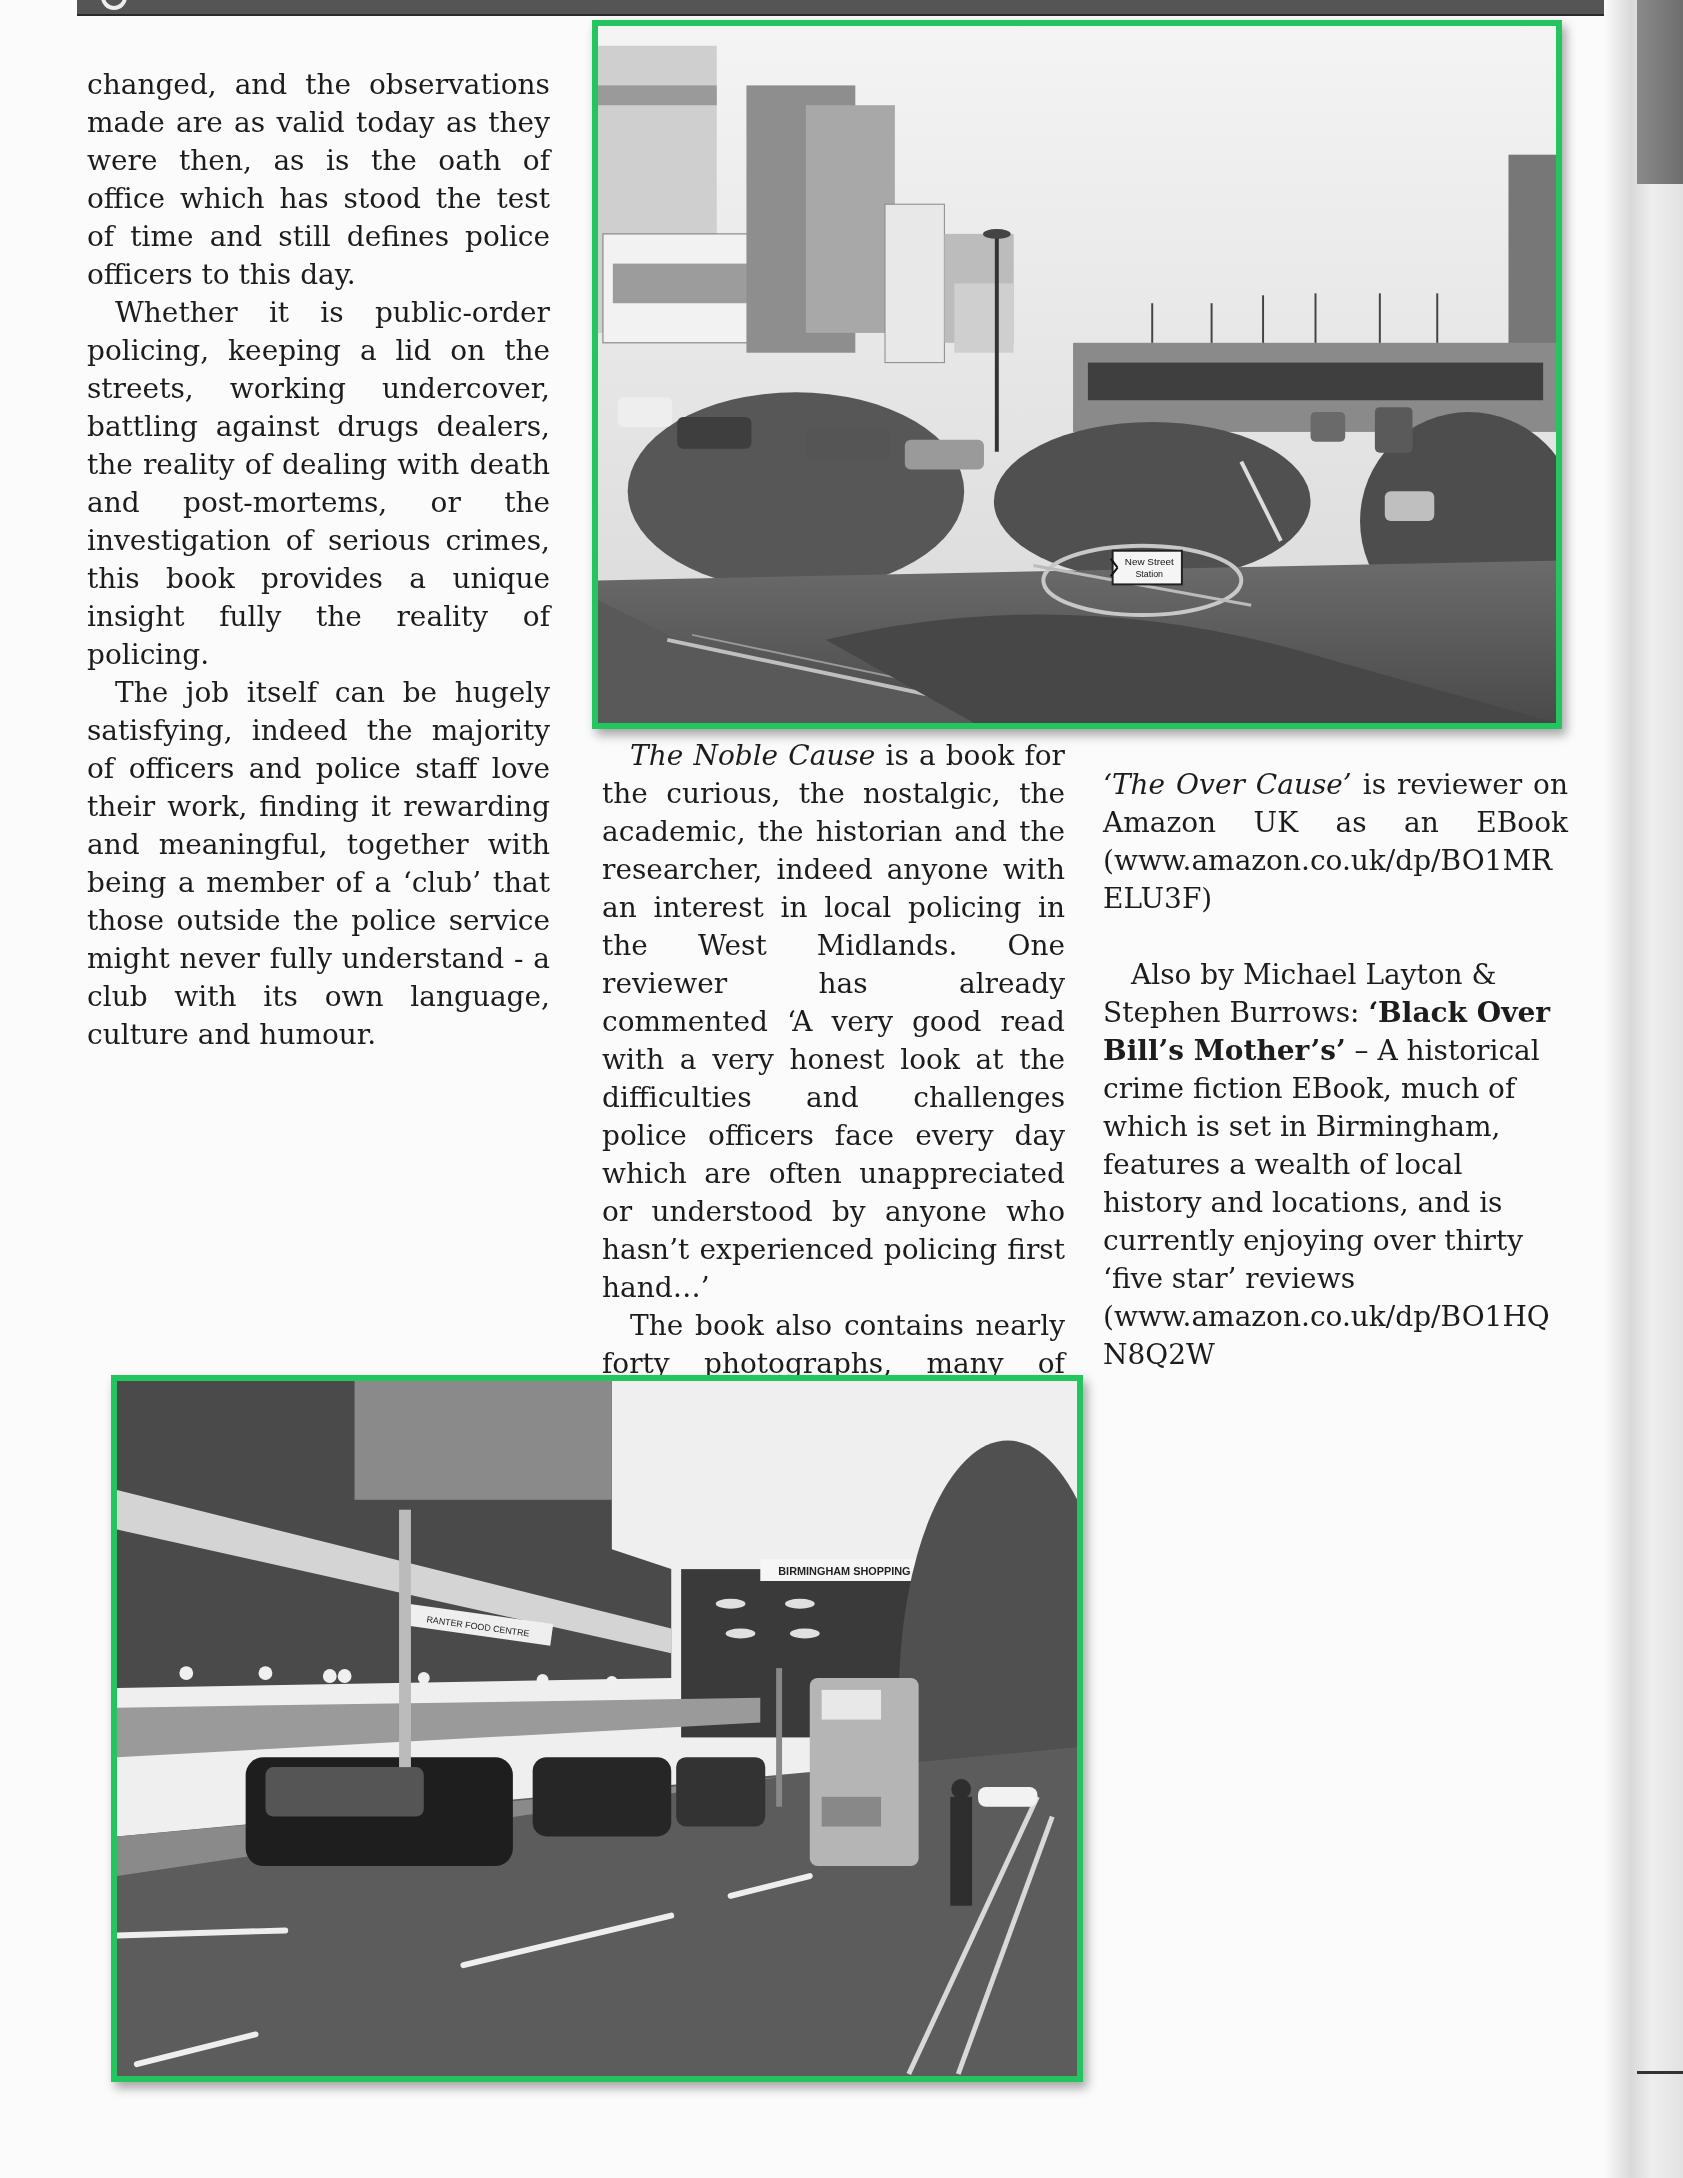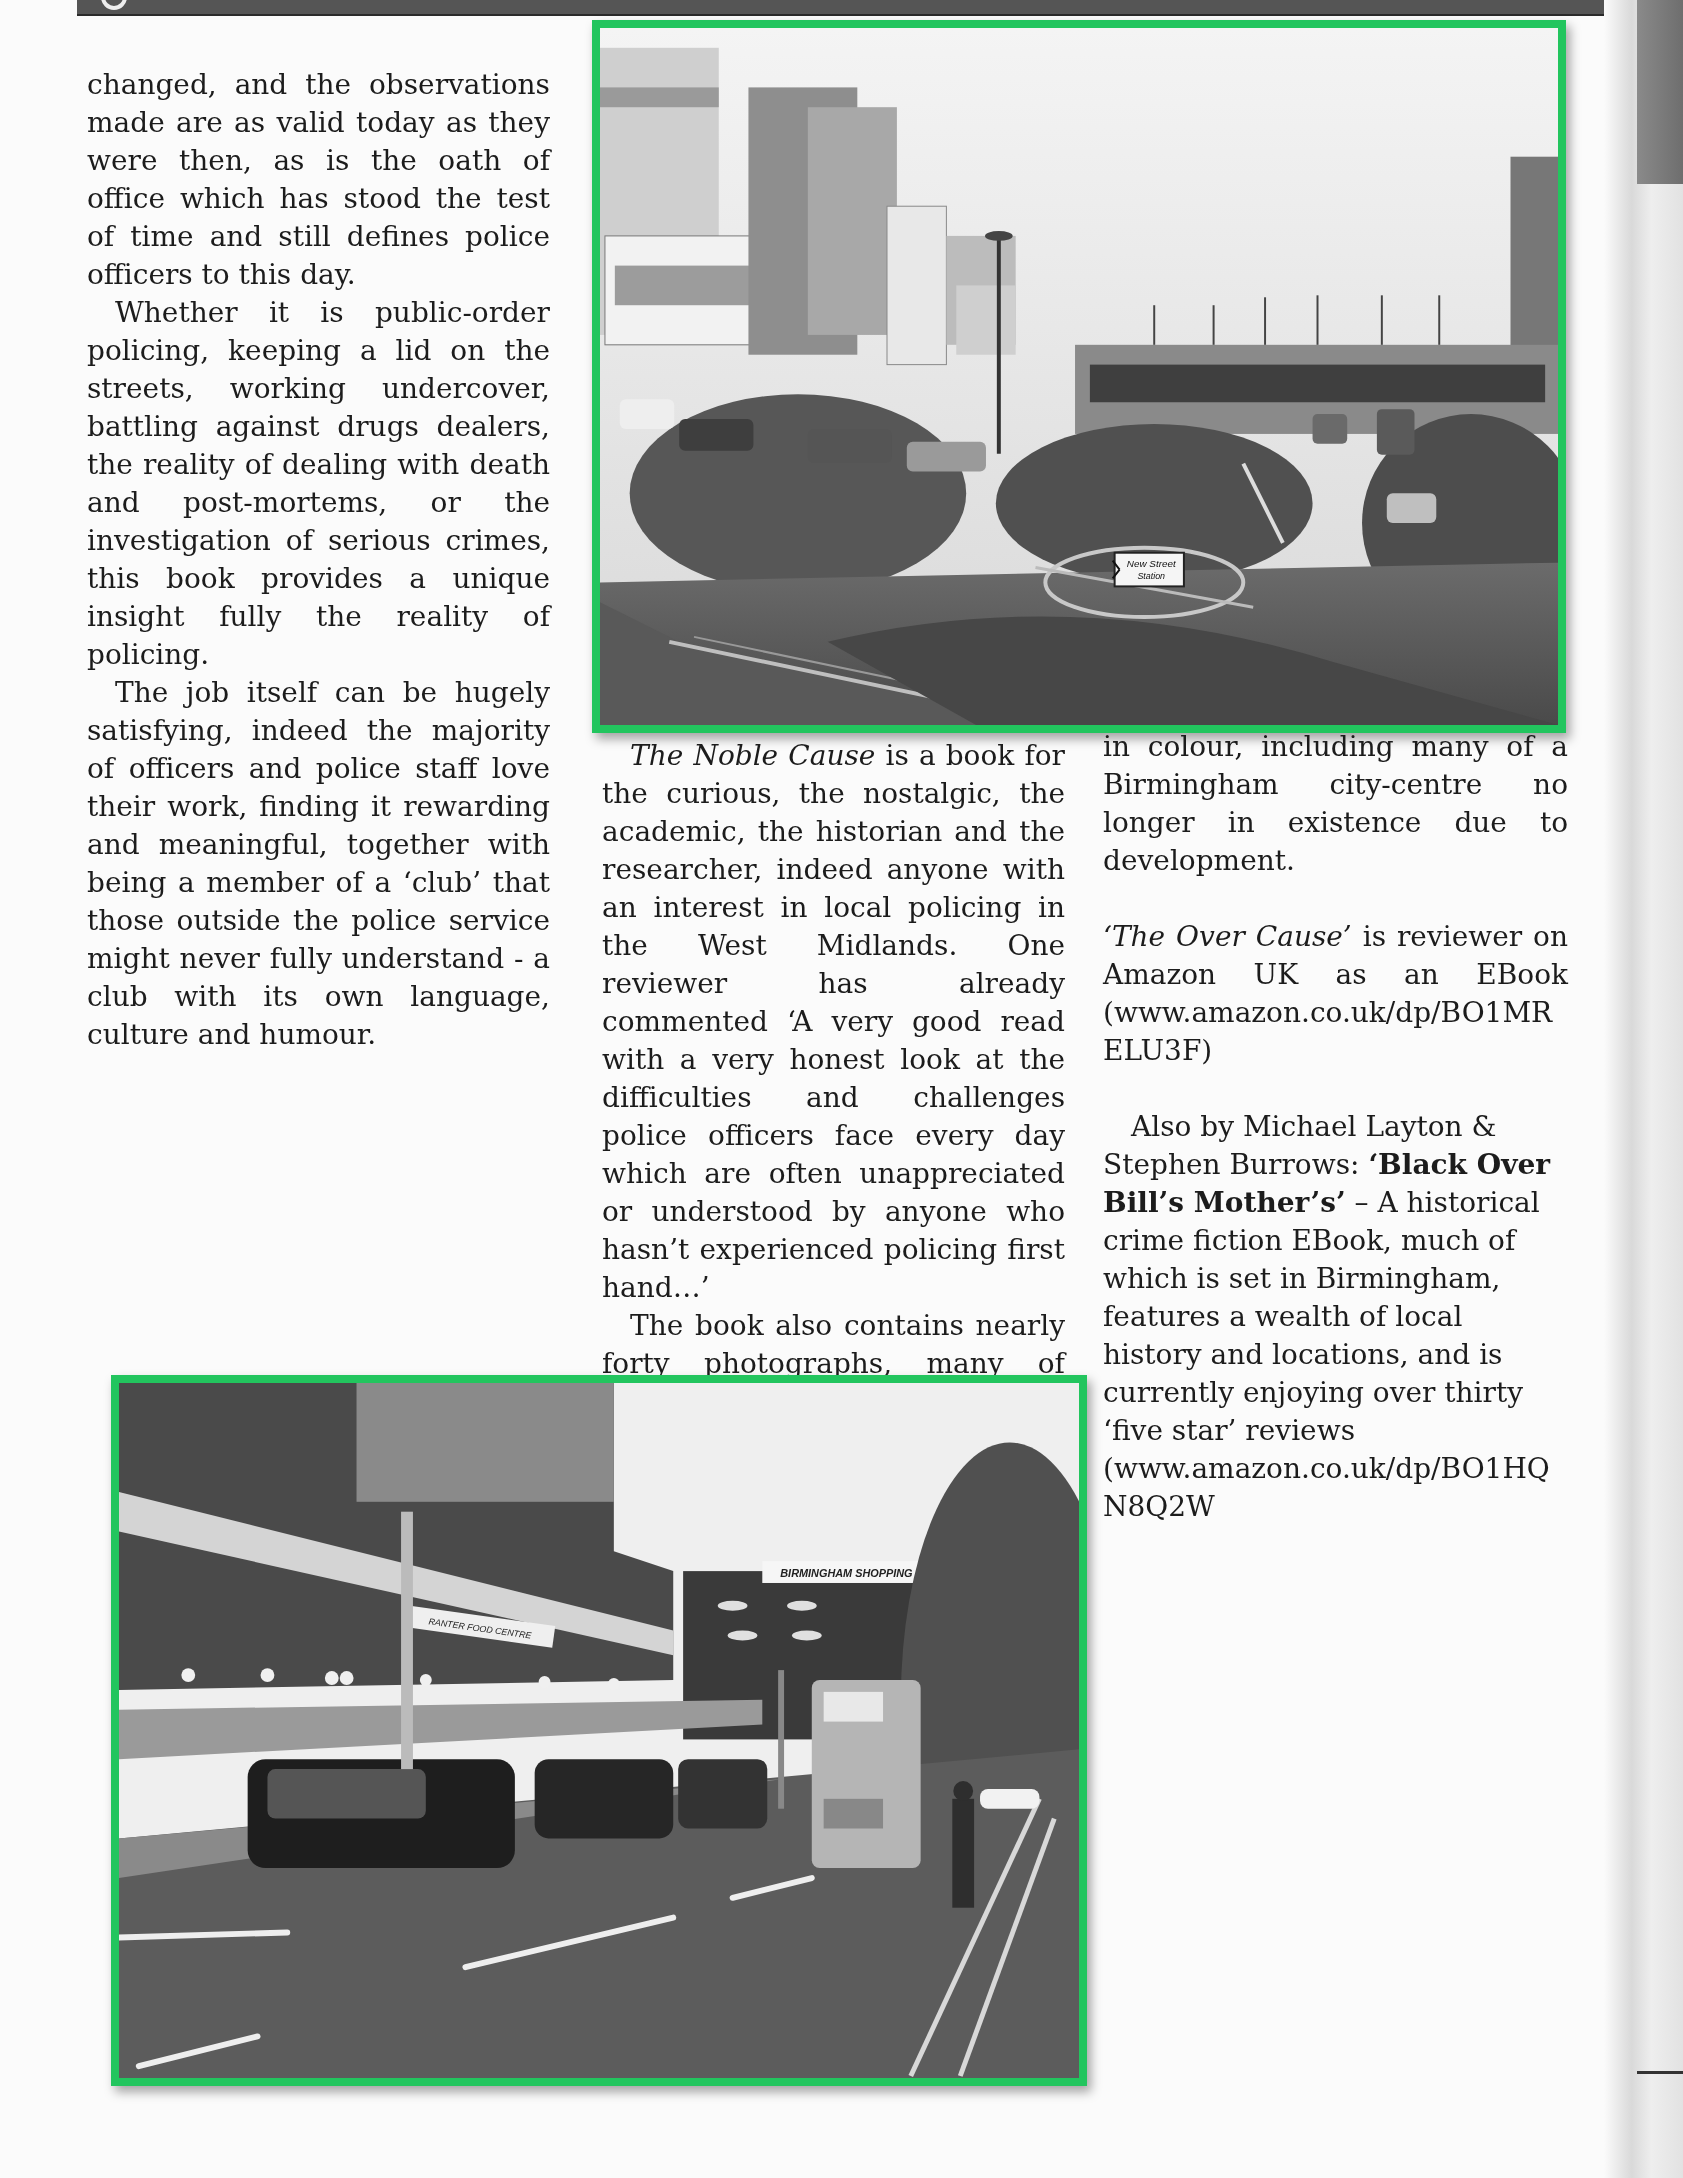--- a/index.html
+++ b/index.html
@@ -16,21 +16,21 @@
   .col p { margin:0; }
   .col .indent { text-indent:28px; }
   .col-left { left:87px; top:22px; width:463px;margin-top:44px; }
   .col-mid { left:602px; top:737px; width:463px; }
   .col-right { left:1103px; top:728px; width:465px; }
   .col-right .left { text-align:left; }
   .gap { height:38px; }
   em { font-style:italic; }
   b { font-weight:bold; }
 
-  .photo { position:absolute; border:8px solid #22c55e; box-shadow:4px 6px 10px rgba(0,0,0,0.35); overflow:hidden; background:#6a6a6a;font-style:italic; }
+  .photo { position:absolute; border:6px solid #22c55e; box-shadow:4px 6px 10px rgba(0,0,0,0.35); overflow:hidden; background:#6a6a6a; }
   .photo svg { display:block; width:100%; height:100%; }
   .photo-top { left:592px; top:20px; width:958px; height:697px; }
   .photo-bottom { left:111px; top:1375px; width:960px; height:695px;text-align:center; }
 </style>
 </head>
 <body>
 
 <div class="header-bar">
   <div class="header-glyph"></div>
 </div>
@@ -118,21 +118,20 @@
     <ellipse cx="403" cy="210" rx="14" ry="5" fill="#444"></ellipse>
   </svg>
 </div>
 
 <div class="col col-mid">
   <p class="indent"><em>The Noble Cause</em><span> is a book for the curious, the nostalgic, the academic, the historian and the researcher, indeed anyone with an interest in local policing in the West Midlands. One reviewer has already commented ‘A very good read with a very honest look at the difficulties and challenges police officers face every day which are often unappreciated or understood by anyone who hasn’t experienced policing first hand…’</span></p>
   <p class="indent">The book also contains nearly forty photographs, many of them</p>
 </div>
 
 <div class="col col-right">
-  <p>in colour, including many of a Birmingham city-centre no longer in existence due to development.</p>
   <div class="gap"></div>
   <p><em>‘The Over Cause’</em><span> is reviewer on Amazon UK as an EBook (www.amazon.co.uk/dp/BO1MR ELU3F)</span></p>
   <div class="gap"></div>
   <p class="indent left"><span>Also by Michael Layton &amp; Stephen Burrows: </span><b>‘Black Over Bill’s Mother’s’</b><span> – A historical crime fiction EBook, much of which is set in Birmingham, features a wealth of local history and locations, and is currently enjoying over thirty ‘five star’ reviews (www.amazon.co.uk/dp/BO1HQ N8Q2W</span></p>
 </div>
 
 <div class="photo photo-bottom">
   <svg viewBox="0 0 970 702" preserveAspectRatio="none">
     <rect width="970" height="702" fill="#efefef"></rect>
 

